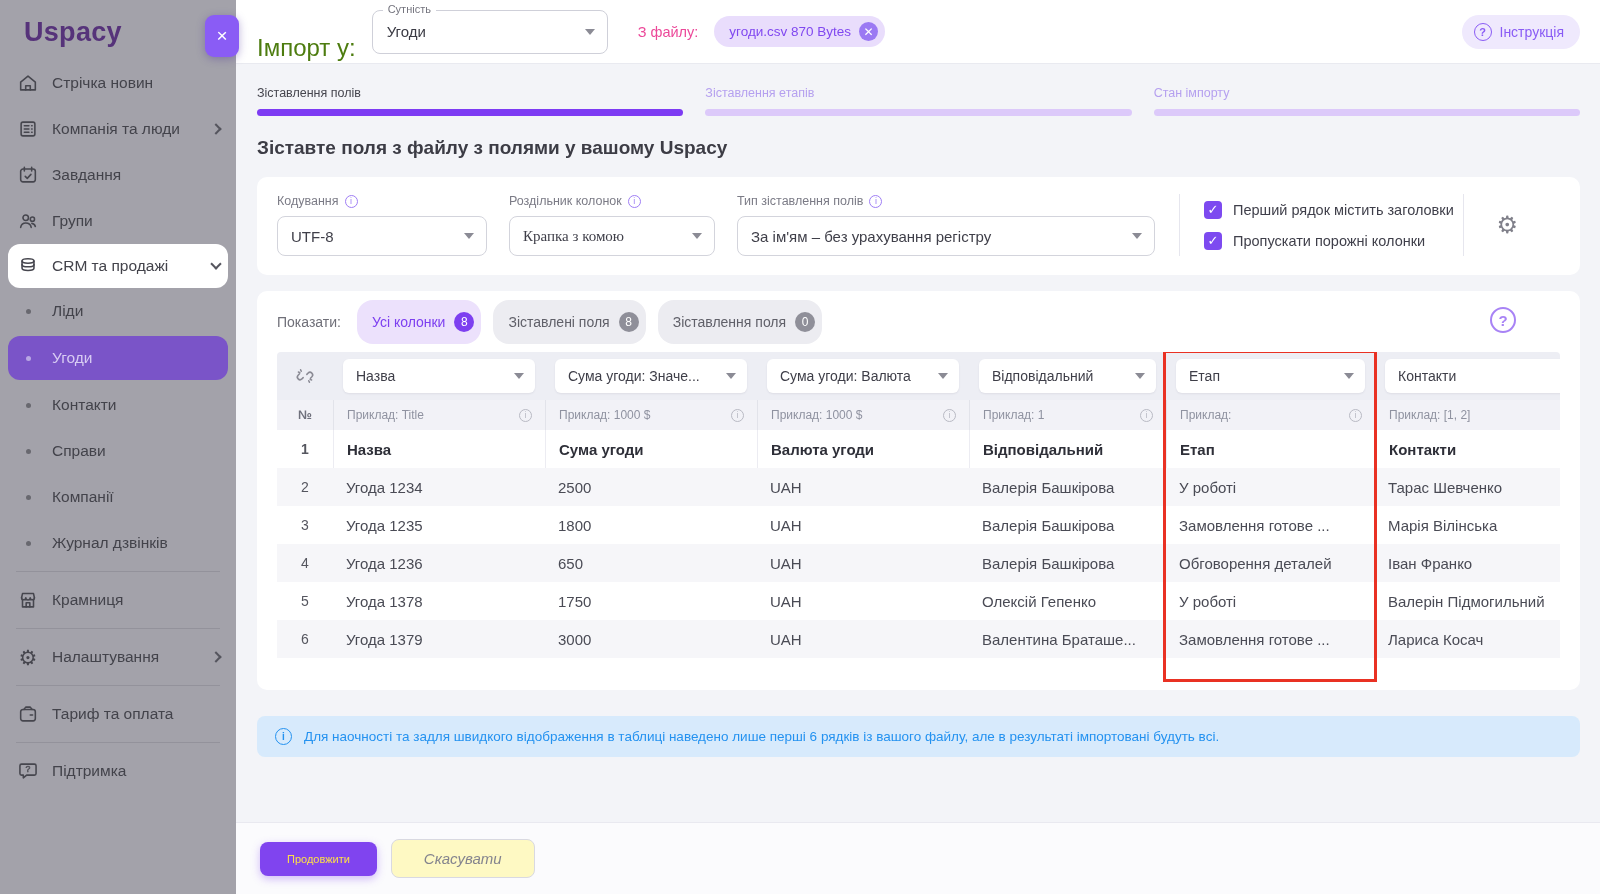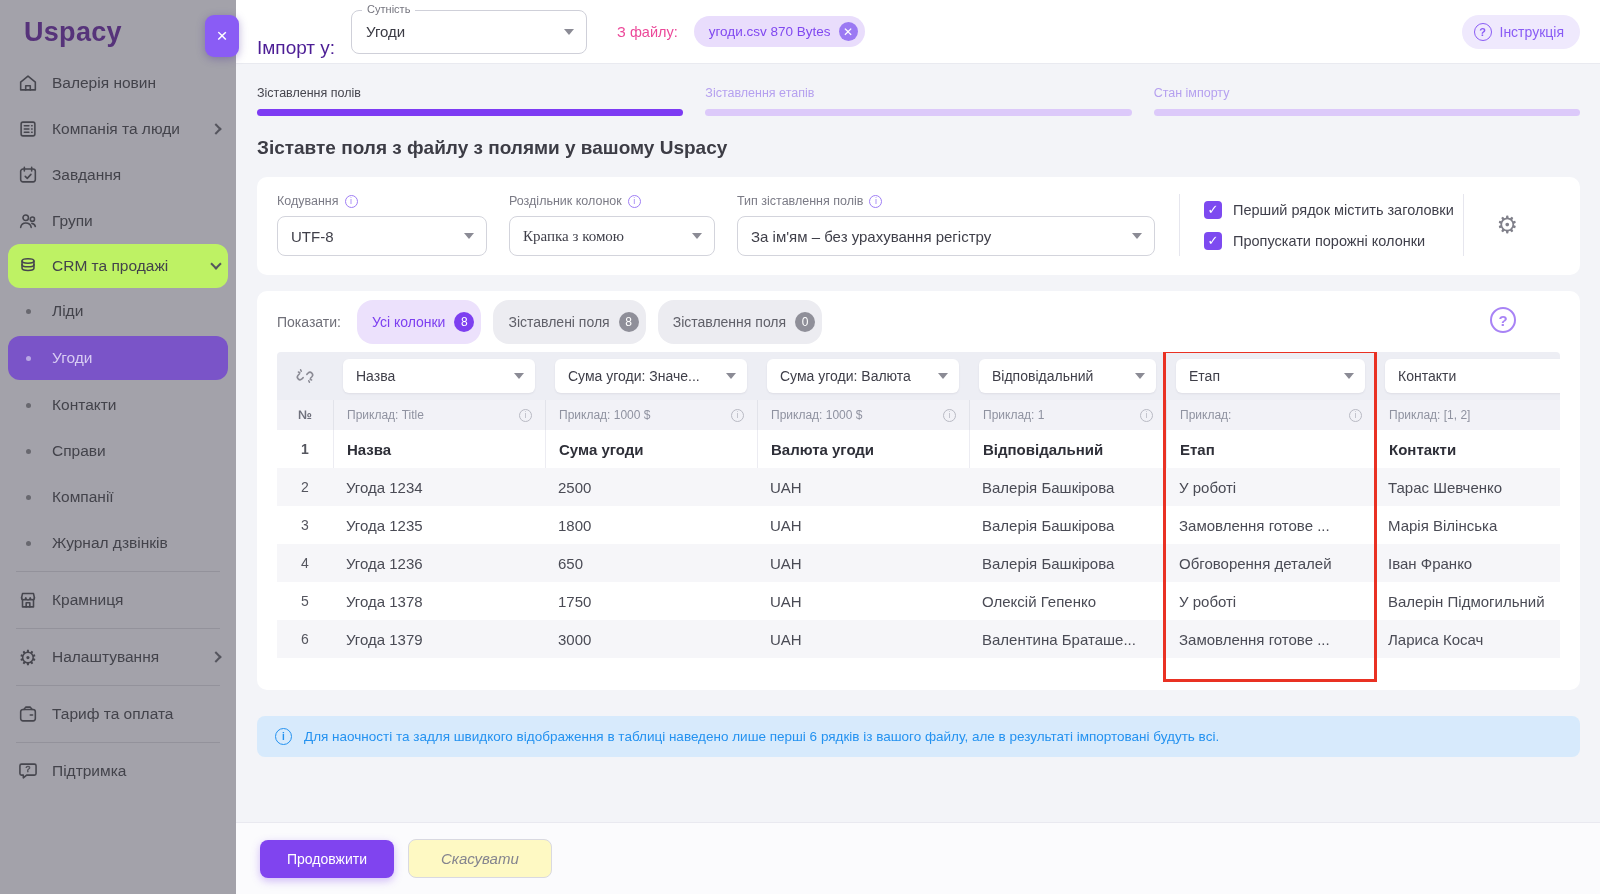--- a/index.html
+++ b/index.html
@@ -9,34 +9,34 @@
 
   
   .sidebar { position:relative; width:236px; flex:none; height:100%; background:#a3a2aa; overflow:visible; z-index:20; }
   .logo { padding:17px 0 8px 24px; font-size:27px; font-weight:800; color:#56337a; letter-spacing:.3px; }
   .nav { padding-top:4px; }
   .nav-item { height:46px; display:flex; align-items:center; gap:12px; padding:0 16px; font-size:15.5px; color:#43434b; cursor:pointer; }
   .nav-item .ic { width:24px; height:24px; flex:none; display:flex; align-items:center; justify-content:center; color:#46464e; }
   .nav-item .ic svg { width:22px; height:22px; stroke:#46464e; fill:none; stroke-width:1.7; stroke-linecap:round; stroke-linejoin:round; }
   .nav-item .bullet { width:24px; flex:none; display:flex; align-items:center; justify-content:center; }
   .nav-item .bullet::after { content:""; width:5px; height:5px; border-radius:50%; background:#68686f; }
-  .nav-item.group-open { background:#bef264; border-radius:12px; margin:0 8px; padding:0 8px; height:44px; }
+  .nav-item.group-open { background:#ffffff; border-radius:12px; margin:0 8px; padding:0 8px; height:44px; }
   .nav-item.selected { background:#7a54c8; border-radius:12px; margin:2px 8px; padding:0 8px; height:44px; color:#d8ccf3; }
   .nav-item.selected .bullet::after { background:#b9a7e4; }
   .chev { width:8px; height:8px; border-right:2px solid #55555e; border-bottom:2px solid #55555e; margin-left:auto; flex:none; }
   .chev.r { transform:rotate(-45deg); }
   .chev.d { transform:rotate(45deg); margin-top:-4px; }
   .nav-div { height:1px; background:#93929b; margin:5px 16px; }
   .gear-glyph { font-size:21px; line-height:1; }
   .close-btn { position:absolute; left:205px; top:15px; width:34px; height:42px; border:none; border-radius:9px; background:#8a5cf5; color:#fff; font-size:19px; display:flex; align-items:center; justify-content:center; cursor:pointer; z-index:40; box-shadow:0 2px 8px rgba(70,40,150,.35); }
 
   
   .main { flex:1; display:flex; flex-direction:column; background:#f3f4f8; position:relative; min-width:0; }
   .topbar { height:64px; flex:none; background:#fff; border-bottom:1px solid #e9eaf0; display:flex; align-items:center; padding:0 20px 0 21px; gap:16px; }
-  .page-title { font-size:19px; font-weight:500; color:#4c1d95;margin-top:32px; }
+  .page-title { font-size:24px; font-weight:500; color:#4d7c0f;margin-top:32px; }
   .entity-select { position:relative; width:236px; height:44px; border:1px solid #cfd0d9; border-radius:8px; background:#fff; display:flex; align-items:center; justify-content:space-between; padding:0 12px 0 14px; cursor:pointer; }
   .entity-select .flabel { position:absolute; top:-8px; left:10px; background:#fff; padding:0 5px; font-size:11px; color:#74747e; }
   .entity-select .val { font-size:15px; color:#3b3b44; }
   .sel-arrow { width:0; height:0; border-left:5px solid transparent; border-right:5px solid transparent; border-top:6px solid #8b8b95; flex:none; }
   .file-label { margin-left:14px; font-size:14.5px; color:#ec4899; }
   .file-chip { display:flex; align-items:center; gap:8px; background:#e9ddfc; border-radius:18px; padding:6px 7px 6px 15px; font-size:13.5px; color:#8048f0; cursor:default; }
   .chip-x { width:19px; height:19px; border-radius:50%; background:#9b79f3; color:#fff; font-size:12px; display:flex; align-items:center; justify-content:center; cursor:pointer; }
   .instruction-btn { margin-left:auto; display:flex; align-items:center; gap:8px; background:#efe9fd; border:none; border-radius:17px; padding:8px 16px 8px 12px; font-size:14px; color:#8a5cf5; cursor:pointer; }
   .q-ring { width:18px; height:18px; border:1.6px solid #8a5cf5; border-radius:50%; display:flex; align-items:center; justify-content:center; font-size:11px; font-weight:700; }
 
@@ -91,39 +91,39 @@
   .data-row.alt { background:#f6f6f9; }
   .data-row .ncell { text-align:center; font-size:14px; color:#55565f; }
   .data-row .dcell { padding:0 13px; white-space:nowrap; overflow:hidden; }
   .data-row.boldrow { font-weight:700; color:#2e2f38; }
   .data-row.boldrow .dcell { border-left:1px solid #ececf2; height:100%; display:flex; align-items:center; }
   .red-box { position:absolute; left:886px; top:-2px; width:214px; height:332px; border:3px solid #e93123; z-index:6; pointer-events:none; }
 
   .info-band { margin-top:26px; background:#d7eafc; border-radius:8px; padding:12px 18px; display:flex; align-items:center; gap:12px; color:#2492f0; font-size:13.5px; }
 
   .footer { flex:none; height:72px; background:#fbfbfd; border-top:1px solid #e9e9f0; display:flex; align-items:center; gap:14px; padding:0 24px; }
-  .btn-primary { background:#8044ef; color:#ffffff; border:none; border-radius:8px; padding:11px 27px; font-size:14px; cursor:pointer; box-shadow:0 3px 8px rgba(128,68,239,.35); }
+  .btn-primary { background:#8044ef; color:#fde047; border:none; border-radius:8px; padding:11px 27px; font-size:11px; cursor:pointer; box-shadow:0 3px 8px rgba(128,68,239,.35); }
   .btn-secondary { background:#fef9c3; color:#84848e; border:1px solid #d9d9e1; border-radius:8px; padding:10px 32px; font-size:15px; cursor:pointer;font-style:italic; }
 </style>
 </head>
 <body>
 
 <div class="app">
 
   <aside class="sidebar">
     <div class="logo">Uspacy</div>
     <nav class="nav">
       <div class="nav-item">
         <span class="ic">
             <svg viewBox="0 0 24 24">
               <path d="M4 11 L12 4.5 L20 11 V19.5 H4 Z"></path>
               <path d="M9.5 19.5 V15 H14.5 V19.5"></path>
             </svg>
           </span>
-        <span>Валерія новин</span>
+        <span>Стрічка новин</span>
       </div>
       <div class="nav-item">
         <span class="ic">
             <svg viewBox="0 0 24 24">
               <rect x="4.5" y="4.5" width="15" height="15" rx="2"></rect>
               <path d="M8 8.5h5 M8 12h5 M8 15.5h5 M16 8.5h.5 M16 12h.5 M16 15.5h.5"></path>
             </svg>
           </span>
         <span>Компанія та люди</span>
         <i class="chev r"></i>

